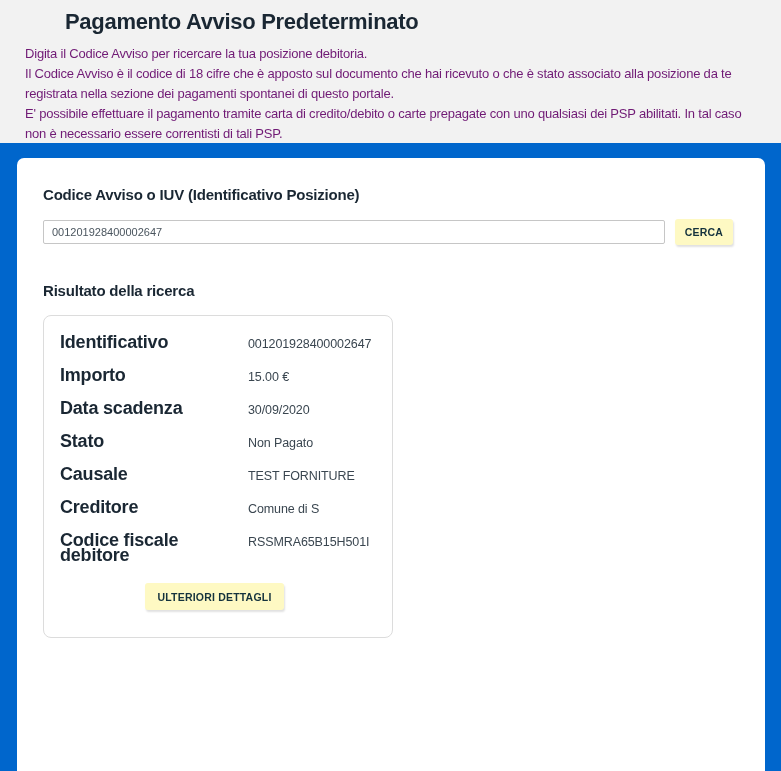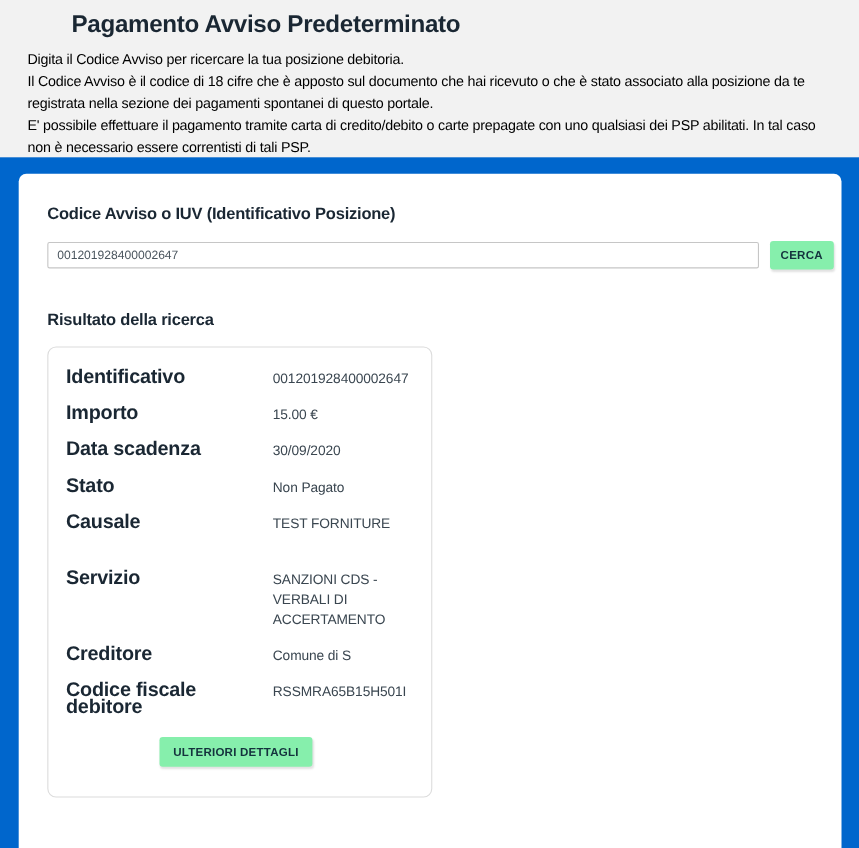--- a/index.html
+++ b/index.html
@@ -18,37 +18,37 @@
   .page-title {
     font-size: 22px;
     font-weight: 700;
     color: #1a2733;
     letter-spacing: -0.3px;
     margin-bottom: 9px;
     margin-left: 40px;
   }
   .page-desc-line {
     font-size: 13px;
-    color: #000000;
+    color: #701a75;
     line-height: 20px;
     letter-spacing: -0.2px;
     white-space: nowrap;
     overflow: hidden;
   }
   
   .blue-panel {
     height: 628px;
     background: #0066cc;
     padding: 15px 16px 0 17px;
   }
   .white-panel {
     background: #ffffff;
     border-radius: 7px 7px 0 0;
     height: 613px;
-    padding: 28px 7px 0 26px;
+    padding: 28px 32px 0 26px;
   }
   
   .form-label {
     font-size: 15px;
     font-weight: 700;
     color: #1a2733;
     letter-spacing: -0.2px;
     margin-bottom: 16px;
   }
   .search-row {
@@ -61,21 +61,21 @@
     border: 1px solid #c6c6c6;
     border-radius: 2px;
     font-family: "Liberation Sans", sans-serif;
     font-size: 11px;
     color: #4a555e;
     padding: 0 8px;
     outline: none;
     background: #ffffff;
   }
   .btn-teal {
-    background: #86efac;
+    background: #fef9c3;
     color: #14323d;
     border: none;
     font-family: "Liberation Sans", sans-serif;
     font-weight: 700;
     font-size: 10.5px;
     letter-spacing: 0.2px;
     border-radius: 3px;
     cursor: pointer;
     box-shadow: 1px 2px 2px rgba(0,0,0,0.12);
   }
@@ -176,24 +176,20 @@
       <div class="detail-row">
         <div class="detail-label">Stato</div>
         <div class="detail-value">Non Pagato</div>
       </div>
 
       <div class="detail-row">
         <div class="detail-label">Causale</div>
         <div class="detail-value">TEST FORNITURE</div>
       </div>
 
-      <div class="detail-row gap-above">
-        <div class="detail-label">Servizio</div>
-        <div class="detail-value">SANZIONI CDS - VERBALI DI ACCERTAMENTO</div>
-      </div>
 
       <div class="detail-row">
         <div class="detail-label">Creditore</div>
         <div class="detail-value">Comune di S</div>
       </div>
 
 
       <div class="detail-row">
         <div class="detail-label">Codice fiscale debitore</div>
         <div class="detail-value">RSSMRA65B15H501I</div>

